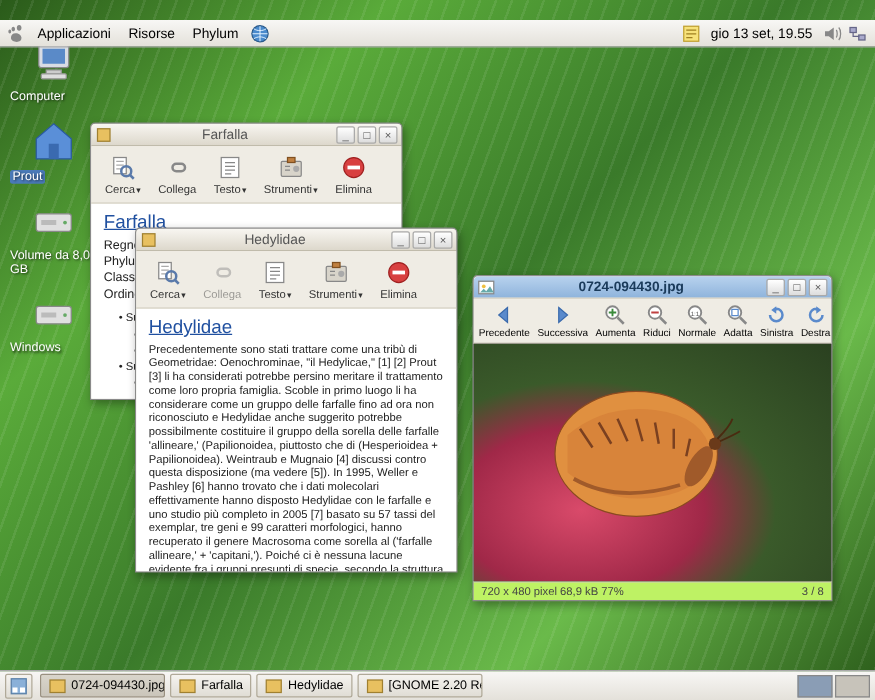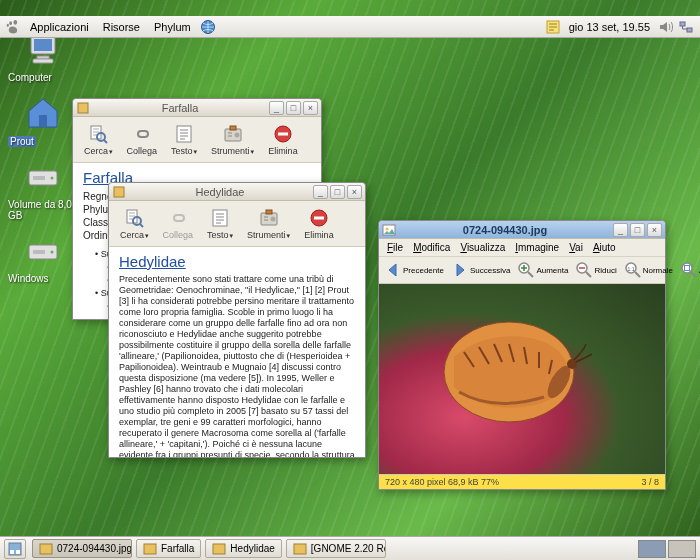--- a/index.html
+++ b/index.html
@@ -61,26 +61,26 @@
 .sub-bullet::before { content:"◦ "; }
 
 
 .win-viewer { left:378px; top:220px; width:288px; z-index:30; }
 .win-viewer .titlebar { background:linear-gradient(#b8d2ee,#8fb4dc); }
 .win-viewer .titlebar .ttl { color:#1a3a5a; font-weight:bold; }
 .menubar { display:flex; background:#efece4; padding:1px 3px; font-size:10px; border-bottom:1px solid #d8d2c3; }
 .menubar span { padding:2px 5px; cursor:pointer; }
 .menubar span u { text-decoration:underline; }
 .viewer-toolbar { display:flex; background:#efece4; border-bottom:1px solid #d0cabb; padding:2px 1px; }
-.vbtn { display:flex; flex-direction:row; align-items:center; padding:1px 3px; font-size:8px; cursor:pointer; }
+.vbtn { display:flex; flex-direction:column; align-items:center; padding:1px 3px; font-size:8px; cursor:pointer; }
 .vbtn .vico { width:20px; height:20px; margin-bottom:0px; display:flex; align-items:center; justify-content:center; }
 .viewer-img { width:100%; height:190px; background:#000; position:relative; overflow:hidden; }
 .viewer-img .bg { position:absolute; inset:0; background: radial-gradient(ellipse at 30% 70%, #d94a6a 0%, #a02848 35%, #3a5a2a 55%, #2a4020 100%); }
 .butterfly { position:absolute; left:45px; top:18px; width:180px; height:130px; }
-.statusbar { display:flex; background:#fde047; padding:2px 6px; font-size:9px; color:#444; border-top:1px solid #d0cabb;gap:44px; }
+.statusbar { display:flex; background:#bef264; padding:2px 6px; font-size:9px; color:#444; border-top:1px solid #d0cabb;gap:44px; }
 .statusbar .r { margin-left:auto; }
 
 
 svg { display:block; }
 </style>
 </head>
 <body>
 
 <div class="desktop">
 
@@ -328,28 +328,20 @@
             <path d="M2 11l3-3 2 2 3-4 3 5z" fill="#6aa"></path>
           </svg>
         </div>
     <div class="ttl">0724-094430.jpg</div>
     <div class="win-btns">
       <div class="win-btn">_</div>
       <div class="win-btn">□</div>
       <div class="win-btn">×</div>
     </div>
   </div>
-  <div class="menubar" id="viewer-menubar">
-        <span><u>F</u>ile</span>
-        <span><u>M</u>odifica</span>
-        <span><u>V</u>isualizza</span>
-        <span><u>I</u>mmagine</span>
-        <span><u>V</u>ai</span>
-        <span><u>A</u>iuto</span>
-      </div>
   <div class="viewer-toolbar" id="viewer-toolbar">
         <div class="vbtn">
           <div class="vico">
             <svg width="20" height="20" viewBox="0 0 20 20">
               <path d="M13 4l-7 6 7 6z" fill="#5a8acc" stroke="#3a6aac"></path>
             </svg>
           </div>
           <div>Precedente</div>
         </div>
         <div class="vbtn">

